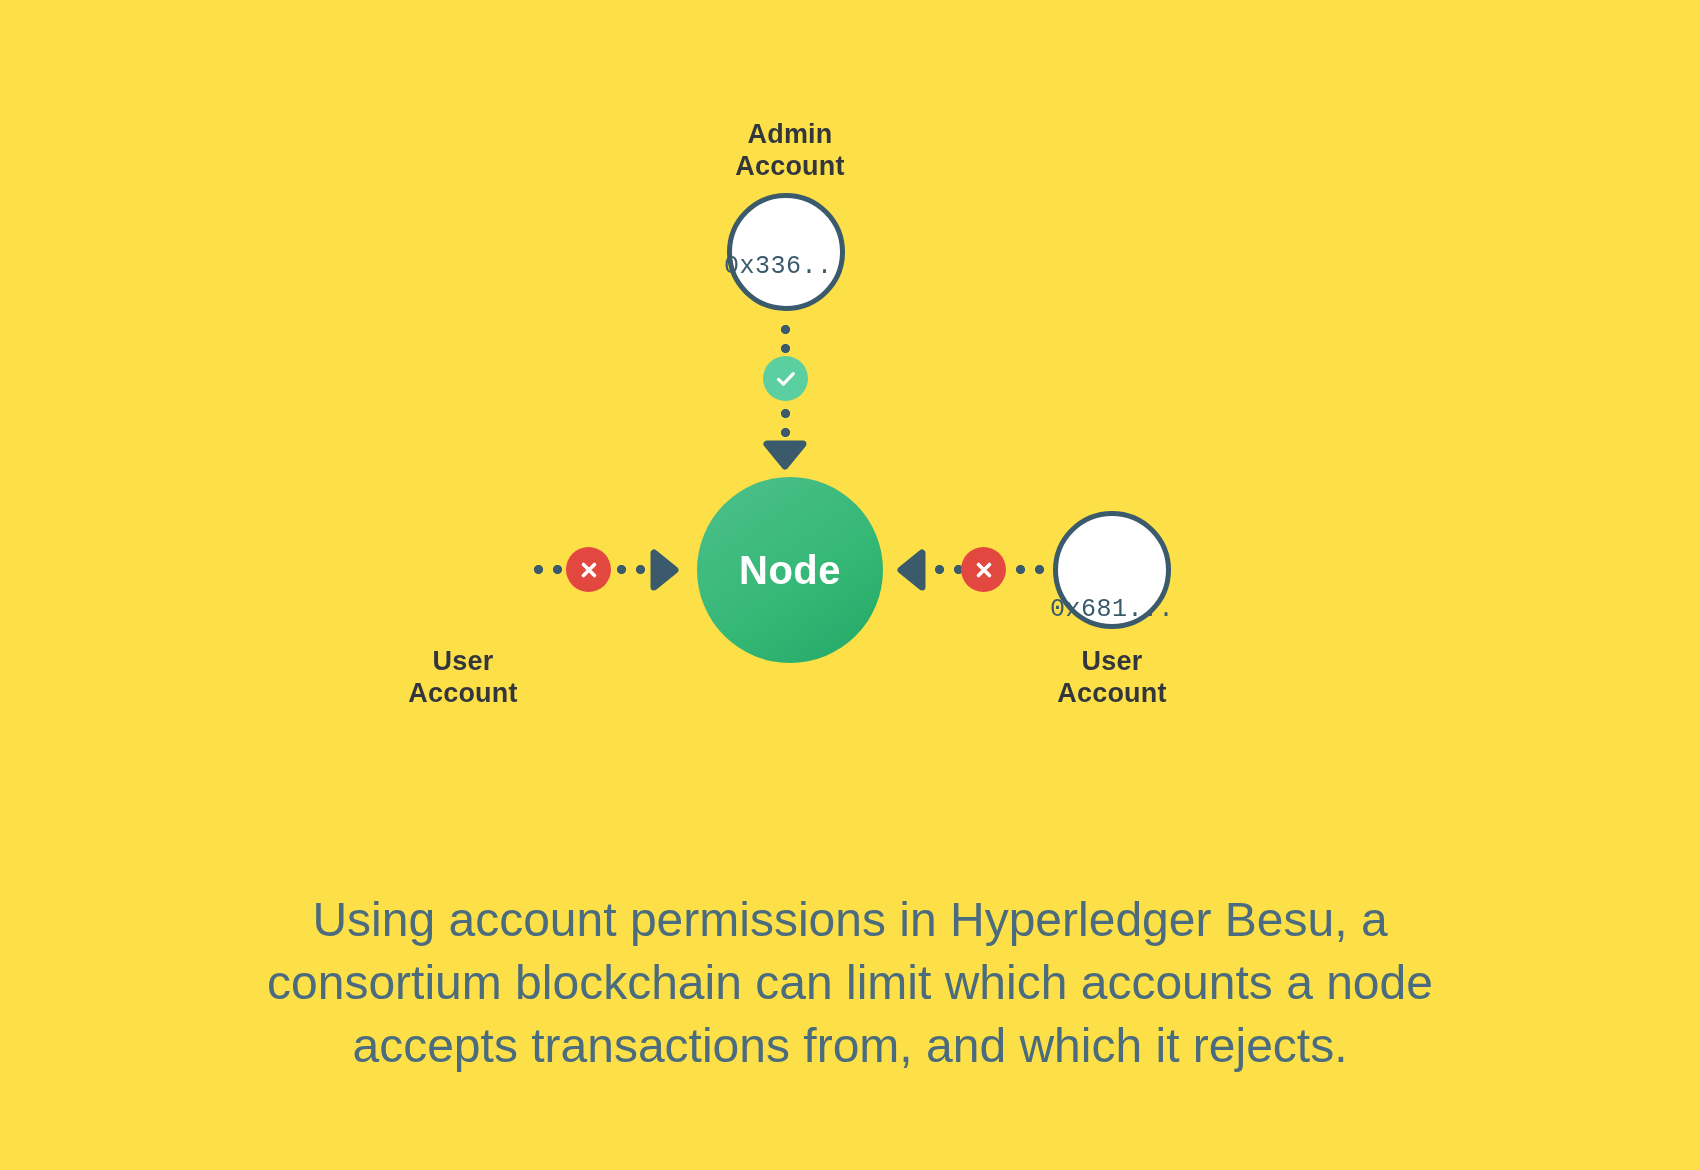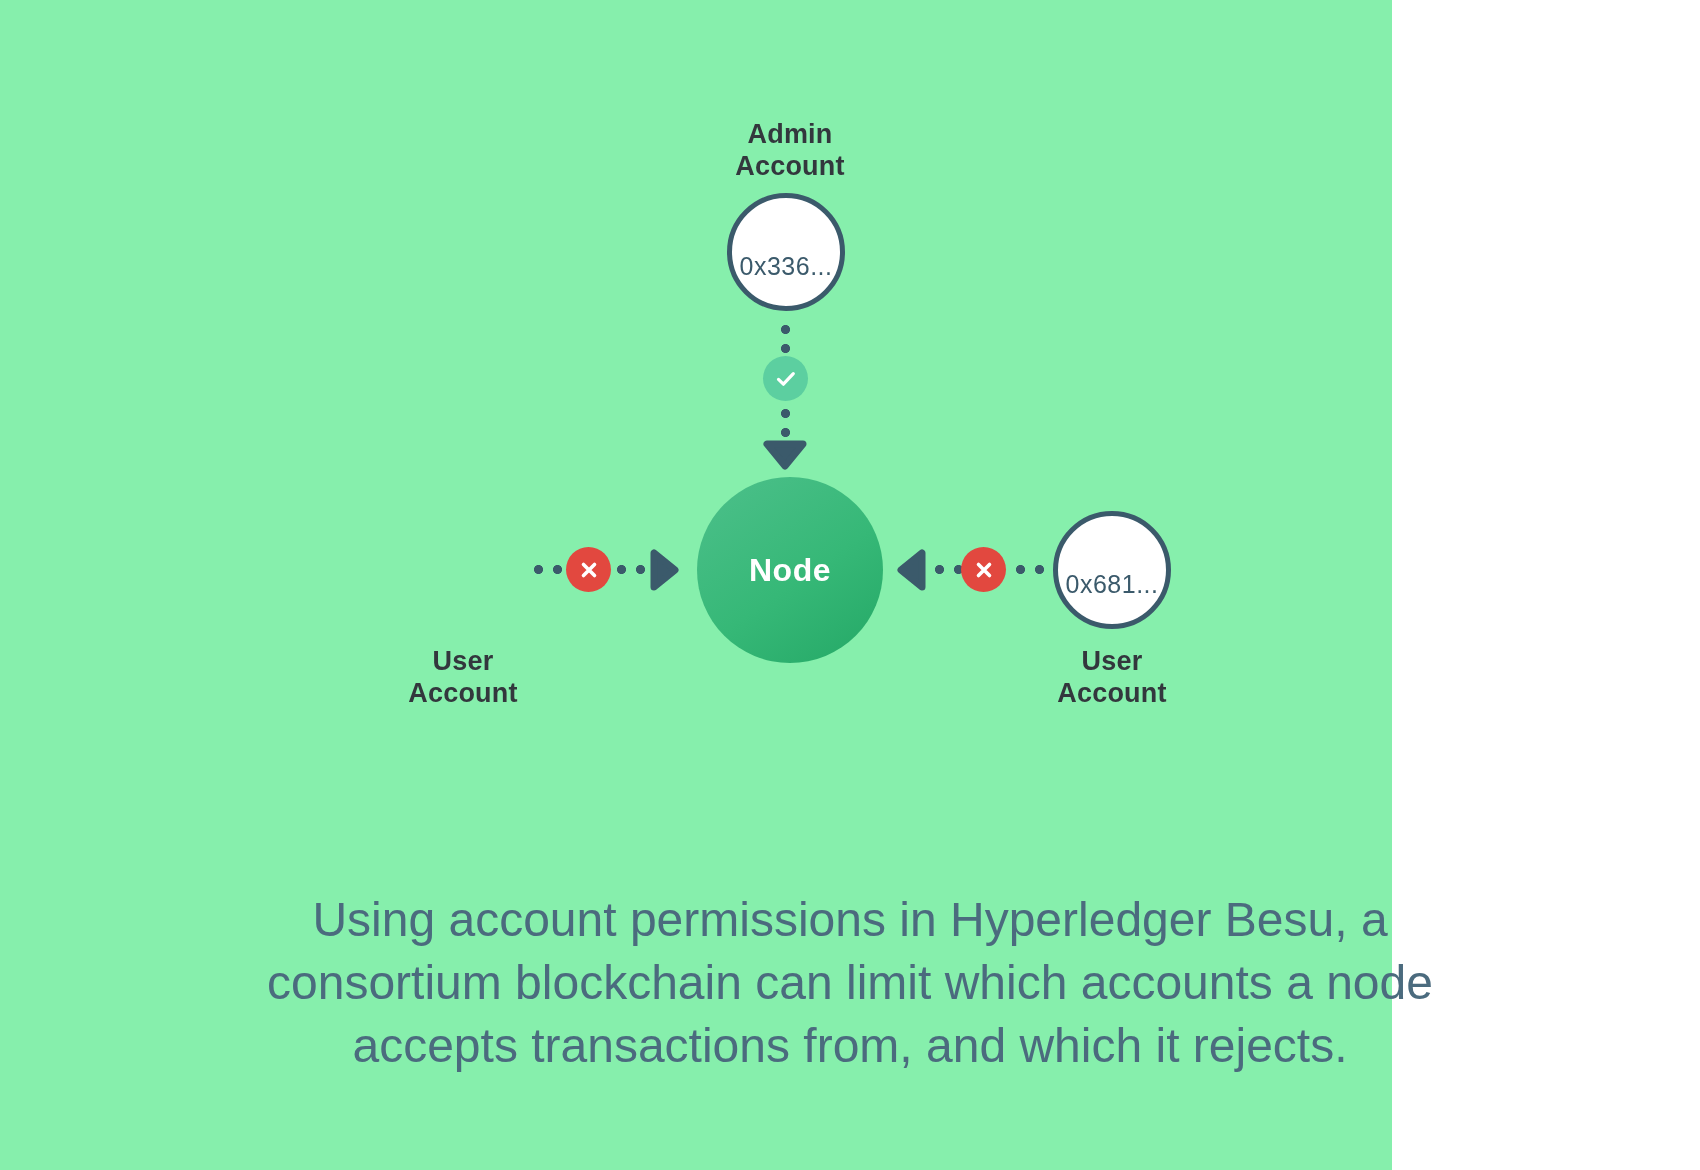--- a/index.html
+++ b/index.html
@@ -9,23 +9,23 @@
   }
   body {
     width: 1700px;
     height: 1170px;
     font-family: "Liberation Sans", sans-serif;
     overflow: hidden;
   }
 
   #page {
     position: relative;
-    width: 1392px;
+    width: 1700px;
     height: 1170px;
-    background: #86efac;
+    background: #fde047;
   }
 
   
   #diagram {
     position: absolute;
     left: 0;
     top: 0;
     width: 1700px;
     height: 800px;
   }
@@ -49,41 +49,41 @@
     border-radius: 50%;
     border: 5px solid #3b5a6b;
     background: #ffffff;
     display: flex;
     align-items: center;
     justify-content: center;
   }
   .acct-text {
     font-size: 25px;
     color: #3b5a6b;
-    font-family: Liberation Sans, sans-serif;
+    font-family: Liberation Mono, monospace;
     letter-spacing: 0.5px;
     margin-top: 28px;
   }
 
   
   #node-circle {
     position: absolute;
     left: 697px;
     top: 477px;
     width: 186px;
     height: 186px;
     border-radius: 50%;
     background: linear-gradient(145deg, #4dc08b 0%, #36b877 55%, #24a866 100%);
     display: flex;
     align-items: center;
     justify-content: center;
   }
   #node-text {
     color: #ffffff;
-    font-size: 32px;
+    font-size: 40px;
     font-weight: bold;
     letter-spacing: 0.5px;
     font-family: "Liberation Sans", sans-serif;
   }
 
   
   .dots-h {
     position: absolute;
     height: 9px;
     background-image: radial-gradient(circle closest-side, #3b5a6b 99%, transparent 100%);
@@ -174,21 +174,21 @@
     </div>
 
     <div class="dots-h" style="left:612px; top:565px; width:42px;"></div>
 
     <div class="arrow" style="left:648px; top:548px;">
       <svg width="32" height="44" viewBox="0 0 32 44">
         <path d="M6 5 L6 39 L27 22 Z" fill="#3b5a6b" stroke="#3b5a6b" stroke-width="7" stroke-linejoin="round"></path>
       </svg>
     </div>
 
-    <div class="acct-circle" style="left:1053px; top:511px; width:118px; height:118px;">
+    <div class="acct-circle" style="left:1053px; top:511px; width:118px; height:118px;align-items:flex-end;">
       <span class="acct-text">0x681...</span>
     </div>
 
     <div class="node-label" style="left:962px; top:645px; width:300px;">User
 Account</div>
 
     <div class="arrow" style="left:896px; top:548px;">
       <svg width="32" height="44" viewBox="0 0 32 44">
         <path d="M26 5 L26 39 L5 22 Z" fill="#3b5a6b" stroke="#3b5a6b" stroke-width="7" stroke-linejoin="round"></path>
       </svg>

